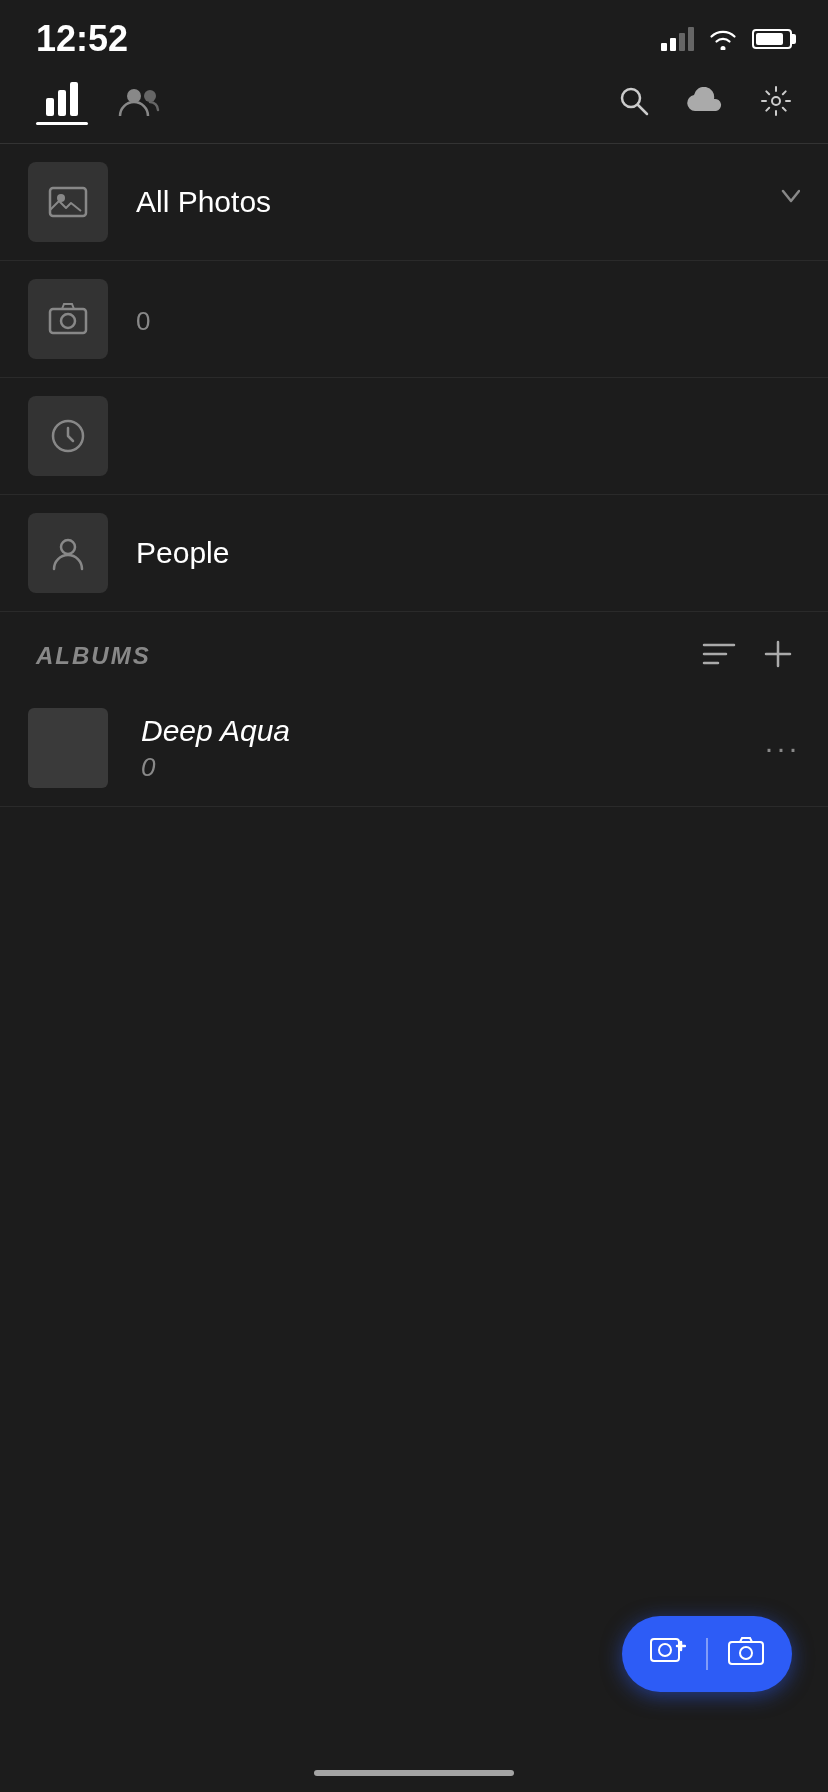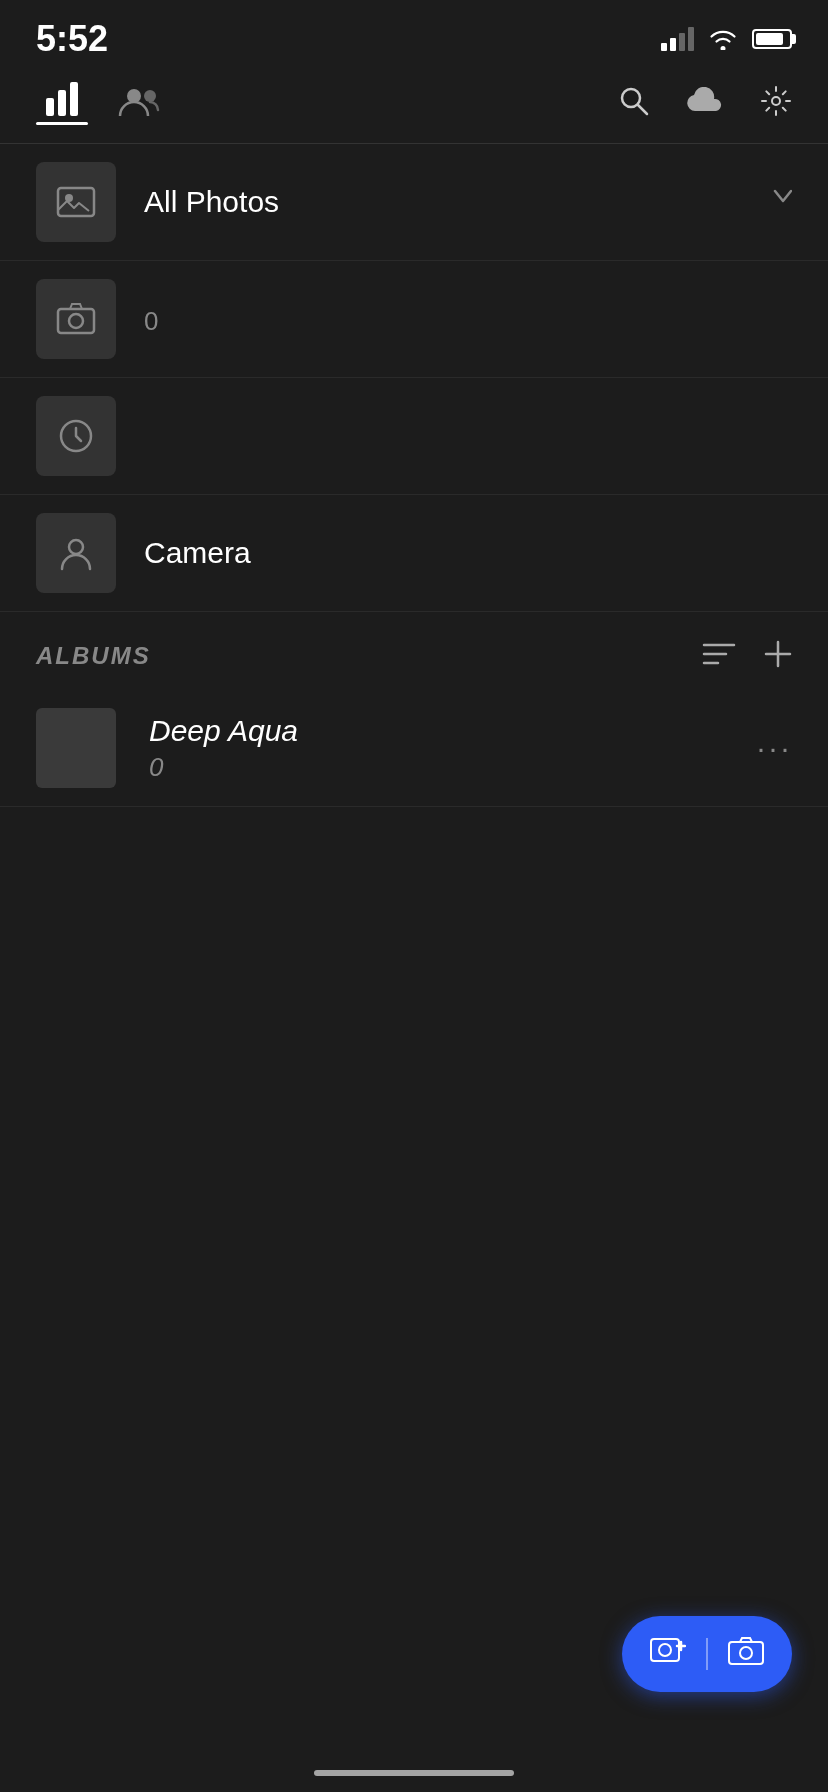--- a/index.html
+++ b/index.html
@@ -111,21 +111,21 @@
     .nav-right {
       display: flex;
       align-items: center;
       gap: 36px;
     }
 
     
     .list-item {
       display: flex;
       align-items: center;
-      padding: 18px 36px;
+      padding: 18px 28px;
       border-bottom: 1px solid #2a2a2a;
       cursor: pointer;
     }
     .item-thumb {
       width: 80px;
       height: 80px;
       background: #333;
       border-radius: 8px;
       display: flex;
       align-items: center;
@@ -221,21 +221,21 @@
     .svg-icon {
       display: flex;
       align-items: center;
       justify-content: center;
     }
   </style>
 </head>
 <body>
 
 <div class="status-bar">
-  <span class="status-time">5:52</span>
+  <span class="status-time">12:52</span>
   <div class="status-icons">
 
     <div class="signal-bars">
       <div class="signal-bar" style="height:8px;"></div>
       <div class="signal-bar" style="height:13px;"></div>
       <div class="signal-bar dim" style="height:18px;"></div>
       <div class="signal-bar dim" style="height:24px;"></div>
     </div>
 
     <div class="svg-icon">
@@ -338,21 +338,21 @@
 </div>
 
 <div class="list-item">
   <div class="item-thumb">
     <svg width="36" height="36" viewBox="0 0 36 36" fill="none">
       <circle cx="18" cy="12" r="7" stroke="#888" stroke-width="2.5" fill="none"></circle>
       <path d="M4 34c0-7.7 6.3-14 14-14s14 6.3 14 14" stroke="#888" stroke-width="2.5" fill="none" stroke-linecap="round"></path>
     </svg>
   </div>
   <div class="item-info">
-    <div class="item-title">Camera</div>
+    <div class="item-title">People</div>
   </div>
 </div>
 
 <div class="albums-header">
   <span class="albums-label">ALBUMS</span>
   <div class="albums-actions">
     <div>
       <svg width="34" height="28" viewBox="0 0 34 28" fill="none">
         <line x1="2" y1="5" x2="32" y2="5" stroke="#aaa" stroke-width="2.5" stroke-linecap="round"></line>
         <line x1="2" y1="14" x2="24" y2="14" stroke="#aaa" stroke-width="2.5" stroke-linecap="round"></line>

